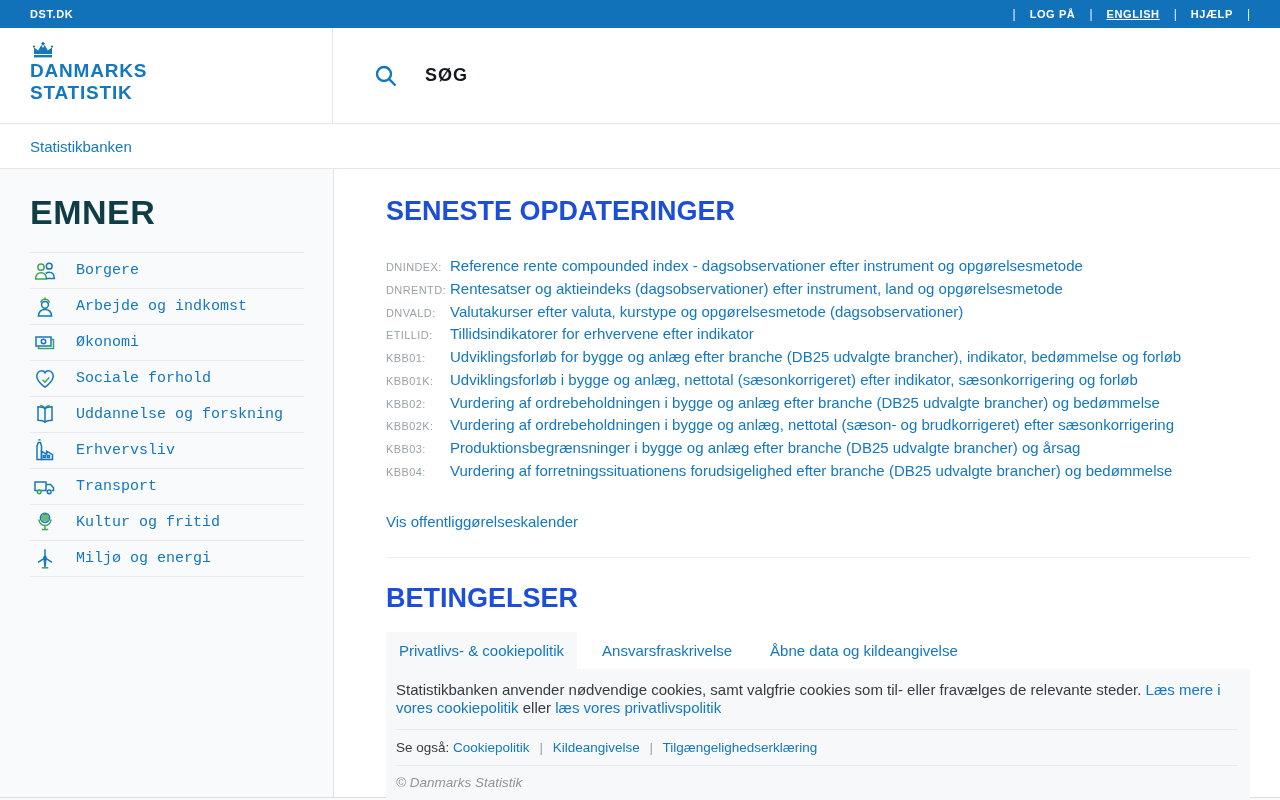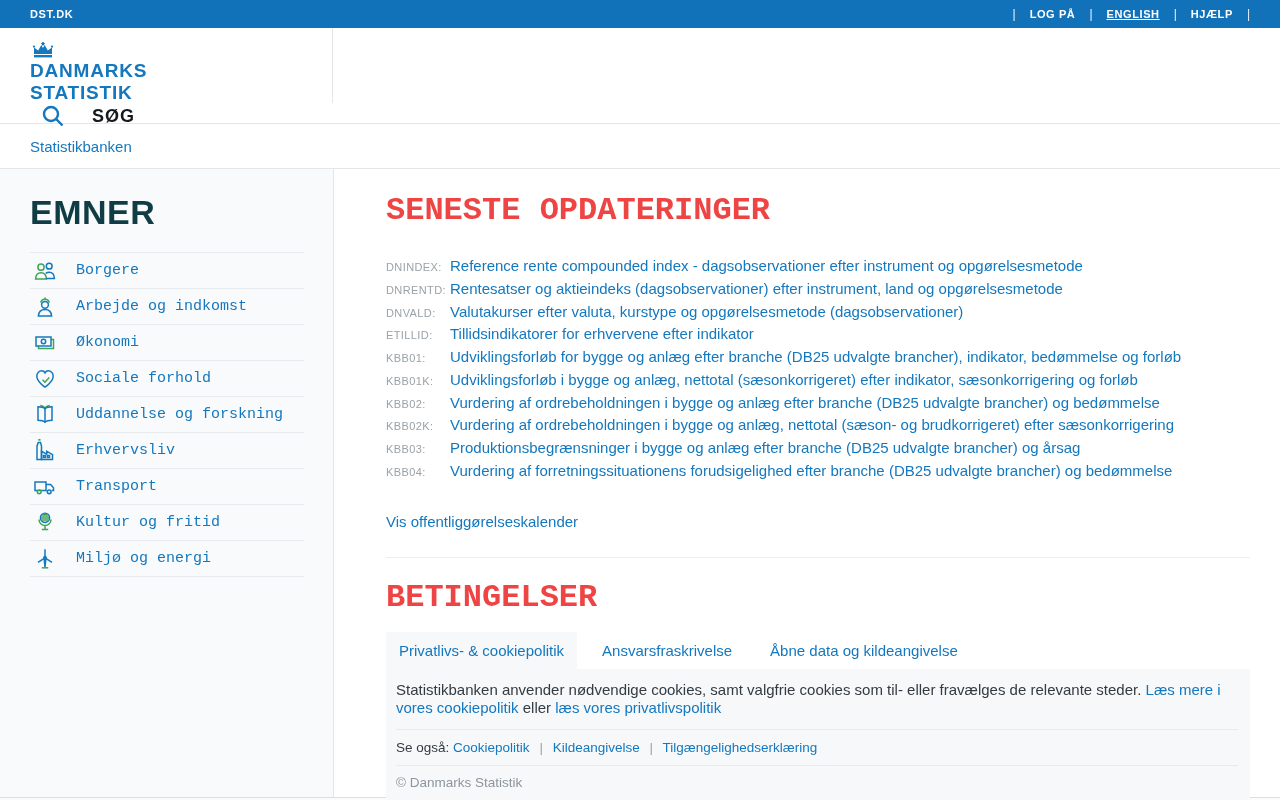--- a/index.html
+++ b/index.html
@@ -10,21 +10,21 @@
   
   .topbar { height:28px; background:#1272b9; display:flex; align-items:center;
     justify-content:space-between; padding:0 30px; }
   .topbar .brand { color:#fff; font-size:11px; font-weight:bold; letter-spacing:.6px; }
   .topmenu { display:flex; align-items:center; }
   .topmenu a { color:#fff; font-size:11px; font-weight:bold; letter-spacing:.6px; padding:0 14px; }
   .topmenu a.u { text-decoration:underline; }
   .topmenu .sep { color:#eaf2f9; font-size:12px; font-weight:normal; }
 
   
-  .header { height:96px; display:flex; border-bottom:1px solid #e4e7e9;flex-direction:column; }
+  .header { height:96px; display:flex; border-bottom:1px solid #e4e7e9; }
   .header-left { width:333px; border-right:1px solid #e4e7e9; padding:14px 0 0 30px; }
   .logo { display:block; }
   .logo svg { display:block; margin-left:1px; }
   .logo-text { color:#1478be; font-weight:bold; font-size:19px; line-height:20px;
     letter-spacing:.8px; margin-top:2px; }
   .header-right { flex:1; display:flex; align-items:center; padding-left:40px; }
   .search-icon { display:flex; margin-right:26px; cursor:pointer; }
   .search-label { font-size:18px; font-weight:bold; color:#14191c; letter-spacing:1px; cursor:text; }
 
   
@@ -39,41 +39,41 @@
   .side-title { color:#103c45; font-size:34px; font-weight:bold; letter-spacing:.5px;
     margin-bottom:20px; }
   .side-items { width:274px; border-top:1px solid #e7eaec; }
   .side-item { display:flex; align-items:center; height:36px; border-bottom:1px solid #e7eaec;font-family:Liberation Mono, monospace; }
   .side-icon { width:26px; height:26px; margin:0 18px 0 2px; flex:0 0 auto; }
   .side-icon svg { width:26px; height:26px; display:block; }
   .side-label { color:#1478be; font-size:15px; }
 
   
   .main { flex:1; padding:24px 30px 0 34px; }
-  h1,h2 { color:#ef4444; font-size:32px; font-weight:bold; letter-spacing:0; line-height:36px;font-family:Liberation Mono, monospace; }
+  h1,h2 { color:#1d4ed8; font-size:27px; font-weight:bold; letter-spacing:0; line-height:36px; }
 
   .upd-list { margin-top:28px; height:241px; overflow:hidden; }
   .upd-row { display:flex; align-items:baseline; height:22.75px; }
   .upd-code { width:64px; flex:0 0 auto; color:#99a2a8; font-size:11px; letter-spacing:.4px; }
   .upd-link { color:#1478be; font-size:15px; white-space:nowrap; }
   .calendar-link { display:inline-block; margin-top:15px; color:#1478be; font-size:15px; }
 
   .terms { margin-top:26px; border-top:1px solid #eceeef; padding-top:22px; }
   .tabs { display:flex; margin-top:16px; }
   .tab { color:#1478be; font-size:15px; padding:10px 13px; margin-right:12px; }
   .tab.active { background:#f7f8fa; }
   .panel { background:#f7f8fa; padding:12px 12px 12px 10px; }
   .panel p { font-size:15px; line-height:18px; color:#333b41; max-width:880px; }
   .panel p a { color:#1478be; }
   .see-also { border-top:1px solid #e8eaec; margin-top:12px; padding-top:10px;
     font-size:13.5px; color:#333b41; }
   .see-also a { color:#1478be; }
   .see-also .sep { color:#9aa3a9; padding:0 6px; }
   .copyright { border-top:1px solid #e8eaec; margin-top:10px; padding-top:9px;
-    font-size:13.5px; color:#8d969c;
+    font-size:13.5px; font-style:italic; color:#8d969c;
     font-family:"Liberation Sans", sans-serif; }
 
   .footer-strip { height:3px; background:#fafbfb; border-top:1px solid #dcdfe1; }
 </style>
 </head>
 <body>
 
 <div class="topbar">
   <a class="brand">DST.DK</a>
   <div class="topmenu">

